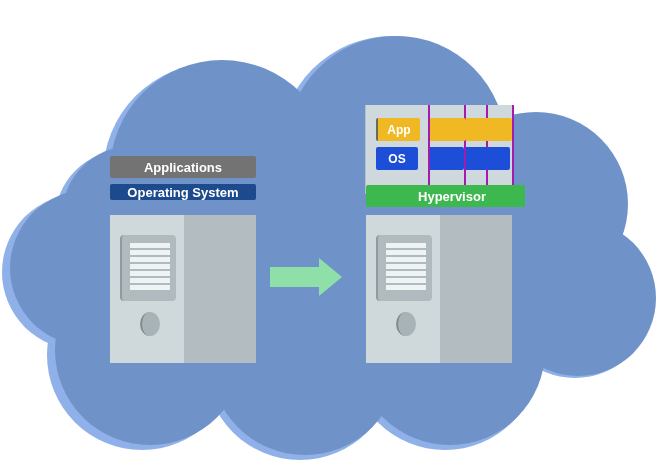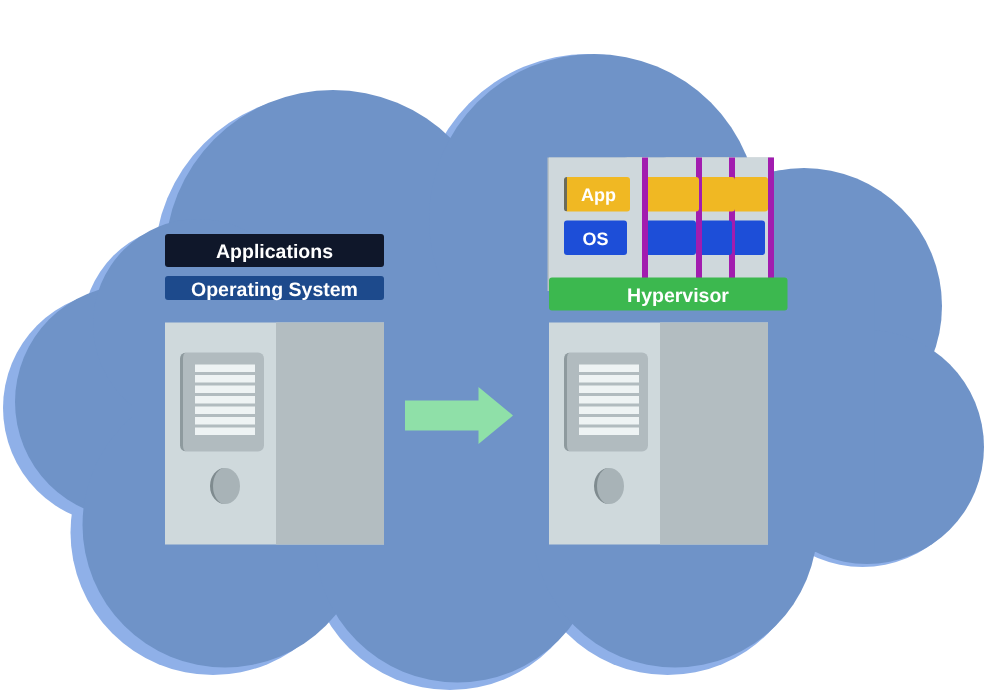--- a/index.html
+++ b/index.html
@@ -24,21 +24,21 @@
     }
     .server .vent .line {
       position: absolute; left: 8px; width: 40px; height: 5px; background: #eef3f4;
     }
     .server .button {
       position: absolute; left: 30px; top: 97px; width: 18px; height: 24px; border-radius: 50%;
       background: #a8b3b7; border-left: 2px solid #7f8b8f;
     }
     .vm-card {
       position: absolute; width: 60px; height: 89px; background: #cfd8dc;
-      border-right: 4px solid #a21caf; box-shadow: -1px 0 0 #b8c2c6;
+      border-right: 2px solid #a21caf; box-shadow: -1px 0 0 #b8c2c6;
     }
     .vm-chip {
       position: absolute; left: 10px; width: 42px; height: 23px; border-radius: 2px;
       color: #ffffff; font-weight: bold; font-size: 12px;
       display: flex; align-items: center; justify-content: center;
     }
     .vm-chip.app { top: 13px; background: #f0b823; border-left: 2px solid #6b6b5a; }
     .vm-chip.os { top: 42px; background: #1d4ed8; }
   </style>
 </head>
@@ -64,21 +64,21 @@
     <circle cx="88" cy="268" r="78"></circle>
     <circle cx="578" cy="298" r="78"></circle>
     <circle cx="150" cy="350" r="95"></circle>
     <circle cx="305" cy="360" r="95"></circle>
     <circle cx="450" cy="350" r="95"></circle>
     <circle cx="132" cy="216" r="70"></circle>
     <rect x="88" y="188" width="495" height="180"></rect>
   </g>
 </svg>
 
-<div class="label-bar" style="left:110px; top:156px; width:146px; height:22px; background:#0f172a;">
+<div class="label-bar" style="left:110px; top:156px; width:146px; height:22px; background:#737373;">
   <span>Applications</span>
 </div>
 <div class="label-bar" style="left:110px; top:184px; width:146px; height:16px; background:#1d4a8c;">
   <span>Operating System</span>
 </div>
 <div class="server" style="left:110px; top:215px;">
   <div class="side"></div>
   <div class="vent">
     <div class="line" style="top:8px"></div>
     <div class="line" style="top:15px"></div>

